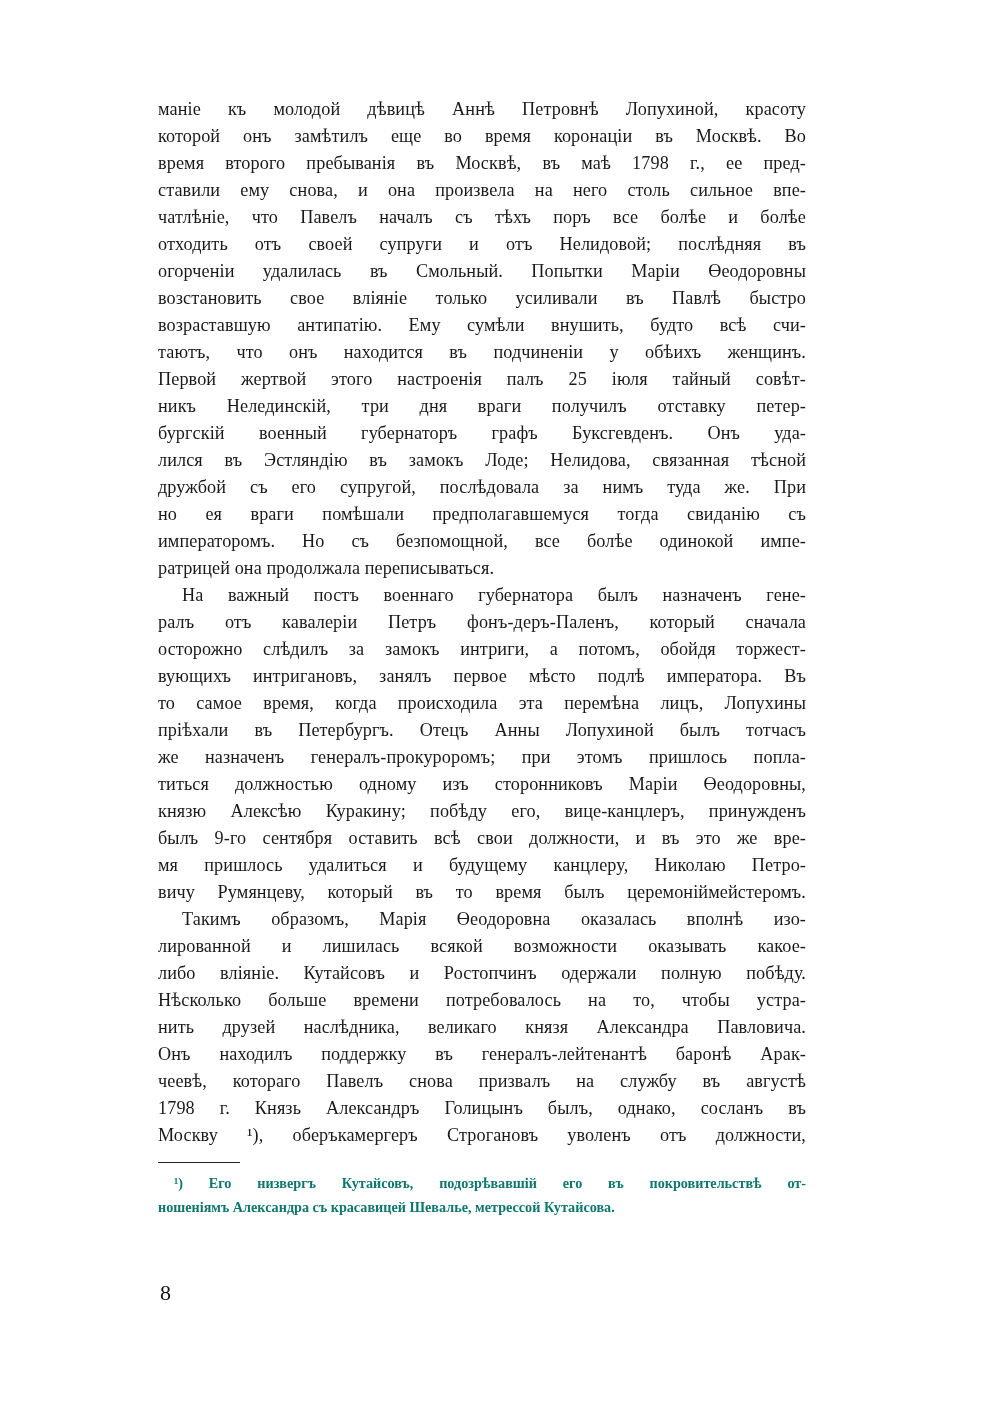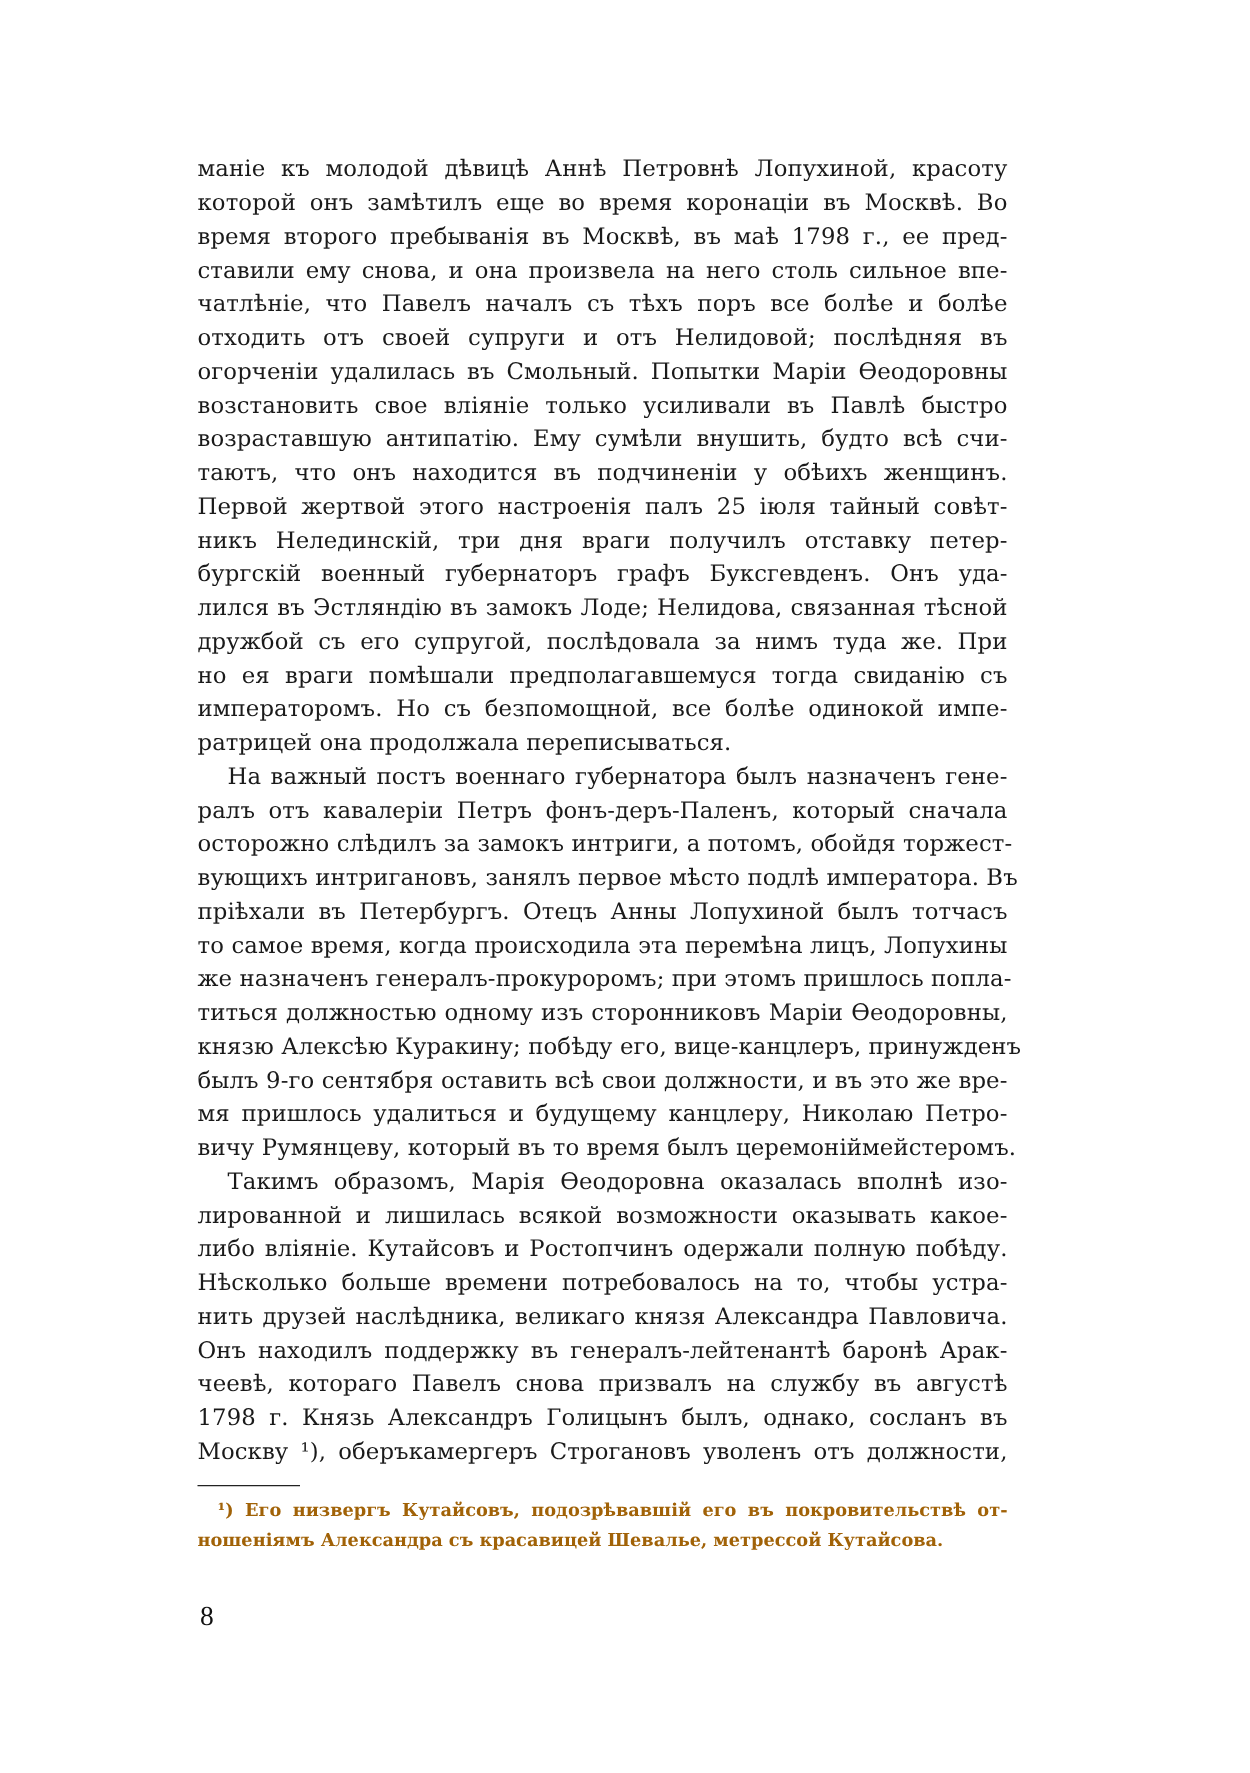--- a/index.html
+++ b/index.html
@@ -1,25 +1,25 @@
 <!DOCTYPE html>
 <html><head>
 <meta charset="utf-8">
 <style>
   html, body { margin:0; padding:0; background:#ffffff; }
   body { width:1000px; height:1418px; position:relative; overflow:hidden;
          font-family:"DejaVu Serif", "Liberation Serif", serif; color:#1a1a1a; }
-  .page { position:absolute; left:158px; top:122px; width:648px; }
+  .page { position:absolute; left:158px; top:96px; width:648px;font-family:Liberation Serif, serif; }
   .line { height:27px; line-height:27px; font-size:18.2px; white-space:nowrap;
           text-align:justify; text-align-last:justify; letter-spacing:0.1px; }
   .line.last { text-align-last:left; }
   .line.indent { padding-left:24px; }
   .rule { width:82px; border-top:1.5px solid #222; margin:13px 0 8px 0; }
   .fn { height:24px; line-height:24px; font-size:14.2px; white-space:nowrap;
-        text-align:justify; text-align-last:justify; font-weight:bold; color:#a16207; }
+        text-align:justify; text-align-last:justify; font-weight:bold; color:#0f766e; }
   .fn.indent { padding-left:16px; }
   .fn.last { text-align-last:left; }
   .pagenum { position:absolute; left:160px; top:1280px; font-size:22px;
              font-family:"Liberation Serif", serif; color:#111; }
 </style>
 </head>
 <body>
 
 <div class="page">
   <div>
@@ -41,22 +41,22 @@
     <div class="line">но ея враги помѣшали предполагавшемуся тогда свиданію съ</div>
     <div class="line">императоромъ. Но съ безпомощной, все болѣе одинокой импе-</div>
     <div class="line last">ратрицей она продолжала переписываться.</div>
   </div>
 
   <div>
     <div class="line indent">На важный постъ военнаго губернатора былъ назначенъ гене-</div>
     <div class="line">ралъ отъ кавалеріи Петръ фонъ-деръ-Паленъ, который сначала</div>
     <div class="line">осторожно слѣдилъ за замокъ интриги, а потомъ, обойдя торжест-</div>
     <div class="line">вующихъ интригановъ, занялъ первое мѣсто подлѣ императора. Въ</div>
+    <div class="line">то самое время, когда происходила эта перемѣна лицъ, Лопухины</div>
     <div class="line">пріѣхали въ Петербургъ. Отецъ Анны Лопухиной былъ тотчасъ</div>
-    <div class="line">то самое время, когда происходила эта перемѣна лицъ, Лопухины</div>
     <div class="line">же назначенъ генералъ-прокуроромъ; при этомъ пришлось попла-</div>
     <div class="line">титься должностью одному изъ сторонниковъ Маріи Өеодоровны,</div>
     <div class="line">князю Алексѣю Куракину; побѣду его, вице-канцлеръ, принужденъ</div>
     <div class="line">былъ 9-го сентября оставить всѣ свои должности, и въ это же вре-</div>
     <div class="line">мя пришлось удалиться и будущему канцлеру, Николаю Петро-</div>
     <div class="line">вичу Румянцеву, который въ то время былъ церемоніймейстеромъ.</div>
   </div>
 
   <div>
     <div class="line indent">Такимъ образомъ, Марія Өеодоровна оказалась вполнѣ изо-</div>

